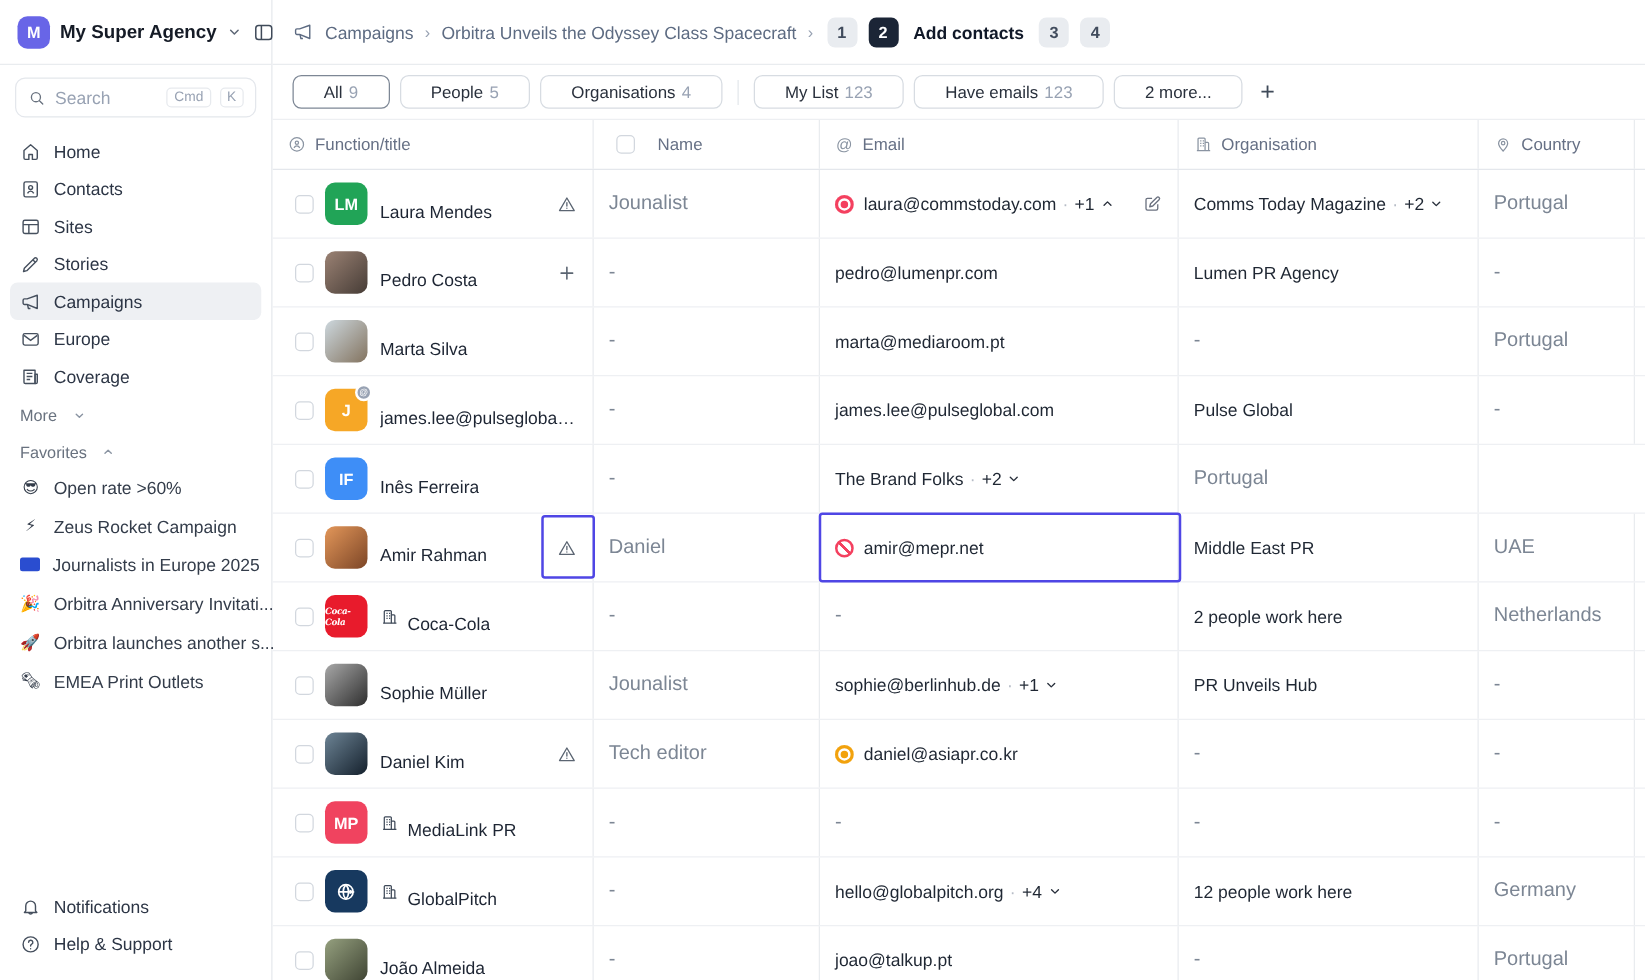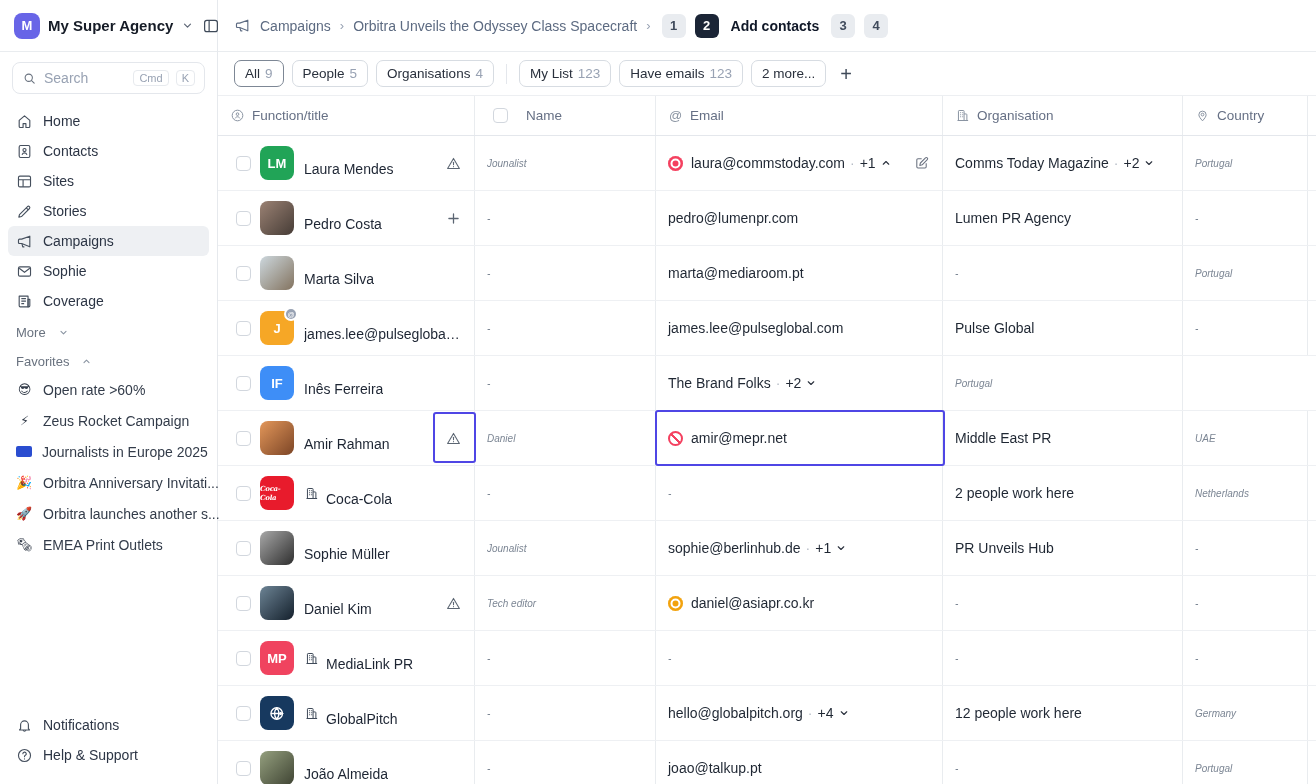--- a/index.html
+++ b/index.html
@@ -42,21 +42,21 @@
   .topbar { height:52px; border-bottom:1px solid #e9ecef; display:flex; align-items:center; padding:0 16px; gap:9px; flex-shrink:0; }
   .topbar .i.mega { width:17px; height:17px; color:#5d6b82; }
   .crumb-txt { font-size:14px; color:#5d6b82; white-space:nowrap; }
   .crumb-sep { color:#98a2b3; font-size:13px; }
   .steps { display:flex; align-items:center; gap:9px; margin-left:2px; }
   .step { min-width:24px; height:24px; border-radius:6px; background:#e9ecf0; color:#404b5c; font-size:13px; font-weight:600; display:inline-flex; align-items:center; justify-content:center; padding:0 7px; cursor:pointer; }
   .step.active { background:#1b2536; color:#fff; }
   .step-label { font-size:14px; font-weight:700; color:#101828; margin:0 3px; white-space:nowrap; }
 
   .filterbar { height:44px; border-bottom:1px solid #edeff2; display:flex; align-items:center; padding:0 16px; gap:8px; flex-shrink:0; }
-  .chip { display:inline-flex; align-items:center; gap:5px; height:27px; padding:0 10px; border:1px solid #d7dce2; border-radius:7px; background:#fff; font-size:13.5px; color:#29303c; font-family:inherit; cursor:pointer; white-space:nowrap; }
+  .chip { display:inline-flex; align-items:center; gap:5px; height:27px; padding:0 24px; border:1px solid #d7dce2; border-radius:7px; background:#fff; font-size:13.5px; color:#29303c; font-family:inherit; cursor:pointer; white-space:nowrap; }
   .chip.active { border-color:#7d8795; }
   .chip-count { color:#98a2b3; }
   .chip-divider { width:1px; height:20px; background:#e4e7ec; margin:0 4px; }
   .chip-add { border:0; background:none; font-size:20px; line-height:1; color:#3f4a59; cursor:pointer; padding:0 6px; font-family:inherit; }
 
   
   .table { flex:1; overflow:hidden; }
   .thead, .trow { display:grid; grid-template-columns:257px 181px 287px 240px 125px 1fr; }
   .thead { height:40px; border-bottom:1px solid #e4e7ec; }
   .trow { height:55px; border-bottom:1px solid #eef0f3; }
@@ -71,21 +71,21 @@
   .cb { width:15px; height:15px; border:1.5px solid #d2d7de; border-radius:4px; background:#fff; flex-shrink:0; cursor:pointer; }
   .c-name .cb { margin-right:9px; }
   .avatar { width:34px; height:34px; border-radius:8px; flex-shrink:0; display:flex; align-items:center; justify-content:center; color:#fff; font-size:13px; font-weight:700; position:relative; margin-right:10px; }
   .avatar.coca { font-size:7px; font-style:italic; font-weight:700; font-family:"DejaVu Serif",serif; letter-spacing:-0.3px; }
   .avatar .i.glb { width:19px; height:19px; color:#fff; }
   .av-badge { position:absolute; top:-4px; right:-4px; width:14px; height:14px; border-radius:50%; background:#98a2b3; border:2px solid #fff; display:flex; align-items:center; justify-content:center; color:#fff; font-size:7px; font-weight:400; }
   .org-glyph { width:15px; height:15px; color:#3f4a59; margin-right:7px; }
   .rname { font-size:14px; font-weight:500; color:#1d2533; white-space:nowrap; overflow:hidden; text-overflow:ellipsis;margin-top:12px; }
   .name-suffix { margin-left:auto; padding-left:6px; width:23px; height:17px; color:#5b6572; }
   .txt-dark { font-size:14px; color:#1f2733; white-space:nowrap; }
-  .txt-gray { font-size:10px; color:#7c8694; white-space:nowrap;font-style:italic; }
+  .txt-gray { font-size:16px; color:#7c8694; white-space:nowrap; }
   .dot { color:#b6bcc6; margin:0 5px; font-size:14px; }
   .chev { width:12px; height:12px; color:#29303c; margin-left:4px; }
   .edit-btn { margin-left:auto; width:16px; height:16px; color:#6b7280; cursor:pointer; }
   .st { width:15px; height:15px; border-radius:50%; margin-right:8px; flex-shrink:0; }
   .st-bounced { background:#f4405f; box-shadow: inset 0 0 0 2.5px #f4405f, inset 0 0 0 4.5px #fff; }
   .st-warning { background:#f2a20d; box-shadow: inset 0 0 0 2.5px #f2a20d, inset 0 0 0 4.5px #fff; }
   .st-blocked { border:2px solid #f4405f; background:
       linear-gradient(45deg, transparent 42%, #f4405f 42%, #f4405f 58%, transparent 58%); }
 
   
@@ -173,21 +173,21 @@
           </span>
           <span>Campaigns</span>
         </div>
         <div class="nav-item ">
           <span class="i ">
             <svg viewBox="0 0 24 24" fill="none" stroke="currentColor" stroke-width="1.6">
               <rect x="3.5" y="5.5" width="17" height="13" rx="2"></rect>
               <path d="m4.5 7.5 7.5 5.5 7.5-5.5"></path>
             </svg>
           </span>
-          <span>Sophie</span>
+          <span>Europe</span>
         </div>
         <div class="nav-item ">
           <span class="i ">
             <svg viewBox="0 0 24 24" fill="none" stroke="currentColor" stroke-width="1.6" stroke-linejoin="round">
               <path d="M4.5 4.5H17v15H6a1.5 1.5 0 0 1-1.5-1.5z"></path>
               <path d="M17 9h2.5v9a1.5 1.5 0 0 1-1.5 1.5H17z"></path>
               <path d="M7.5 8h6.5M7.5 11.5h6.5M7.5 15h4"></path>
             </svg>
           </span>
           <span>Coverage</span>

